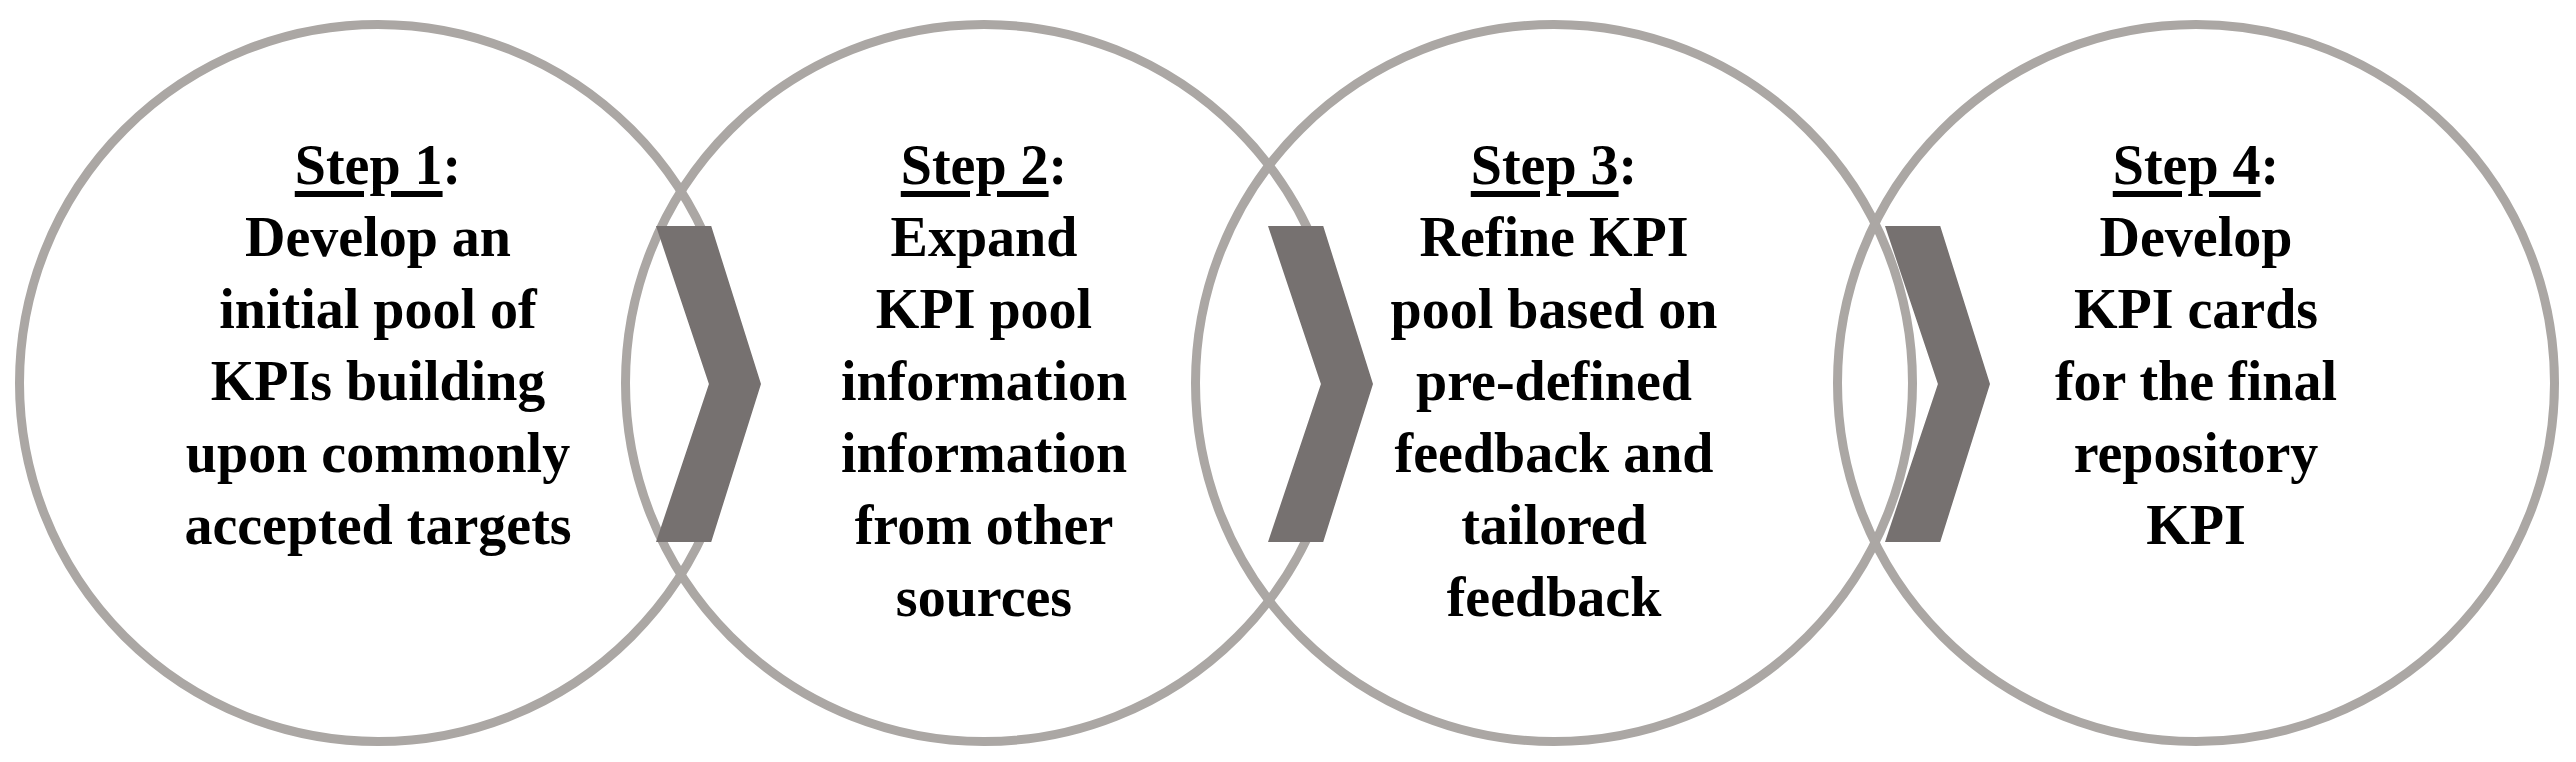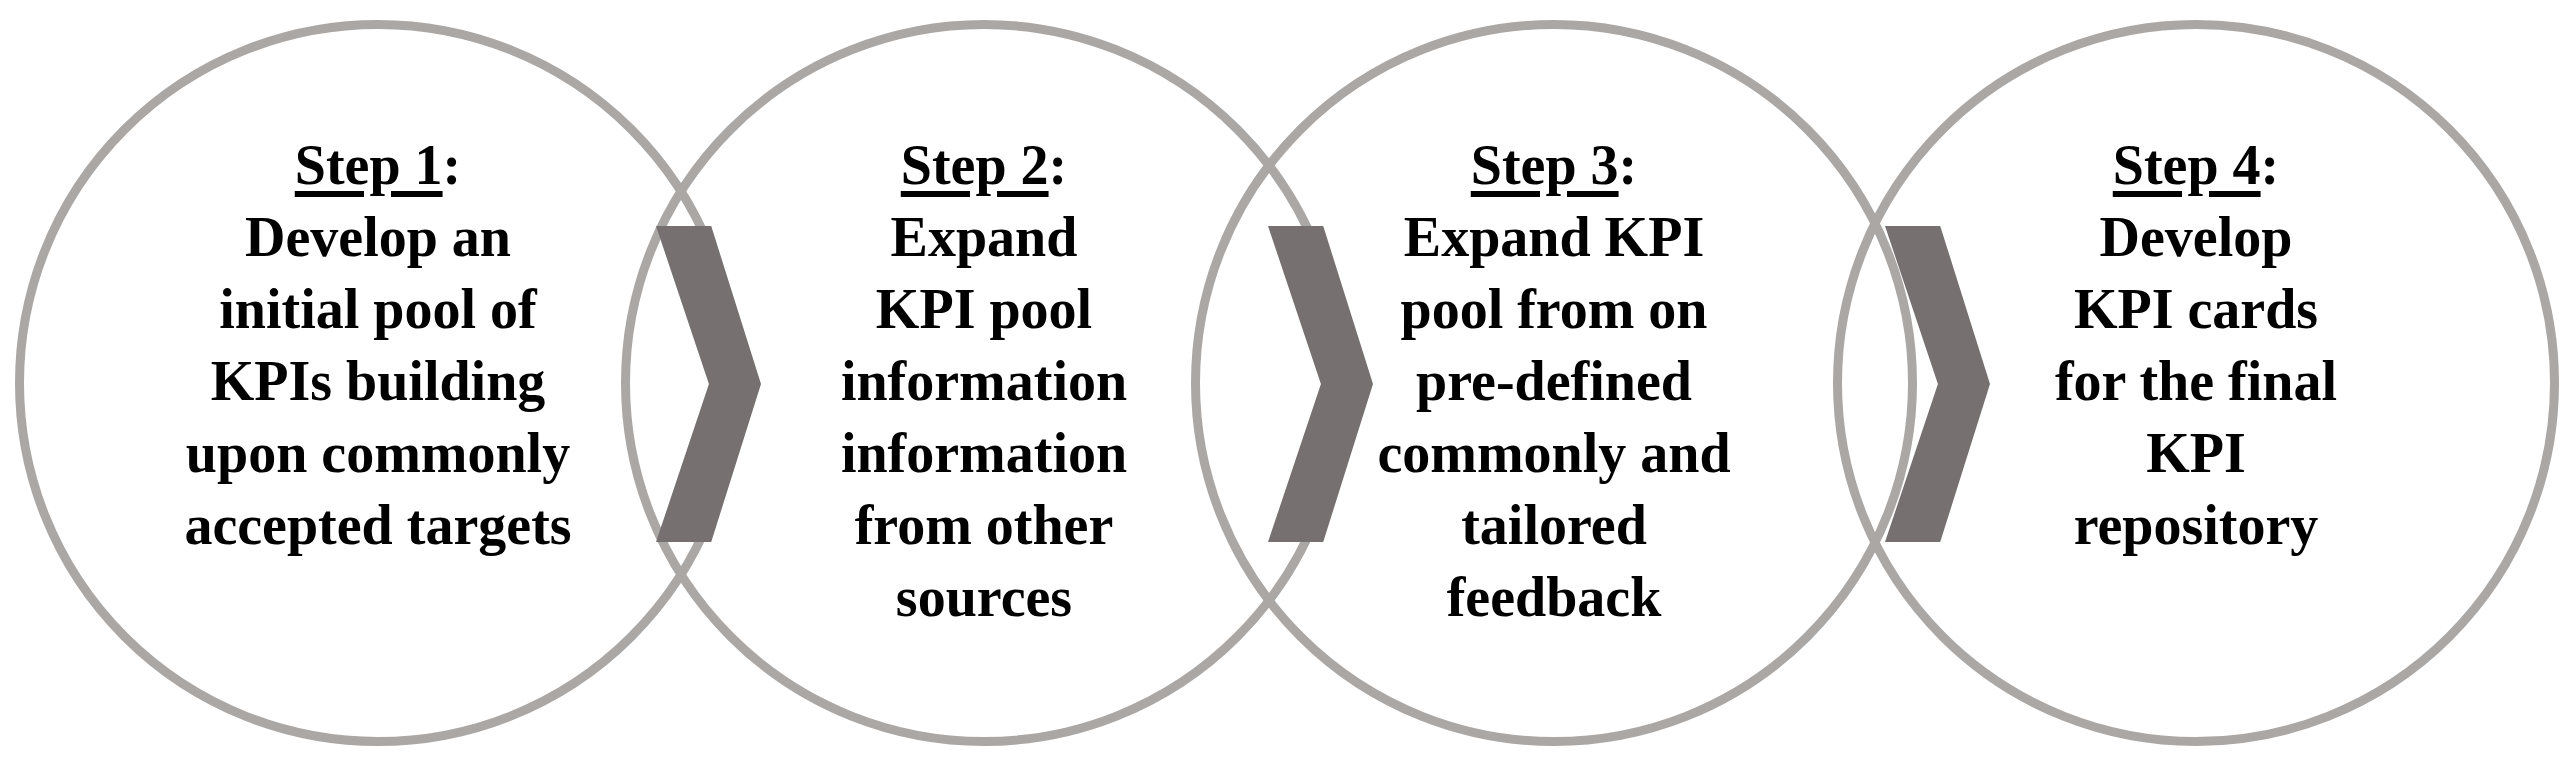--- a/index.html
+++ b/index.html
@@ -87,37 +87,37 @@
       <div class="step-line">information</div>
       <div class="step-line">information</div>
       <div class="step-line">from other</div>
       <div class="step-line">sources</div>
     </div>
   </div>
 
   <div class="circle c3">
     <div class="step-text">
       <div class="step-heading"><span class="u">Step 3</span><span>:</span></div>
-      <div class="step-line">Expand KPI</div>
-      <div class="step-line">pool from on</div>
+      <div class="step-line">Refine KPI</div>
+      <div class="step-line">pool based on</div>
       <div class="step-line">pre-defined</div>
-      <div class="step-line">commonly and</div>
+      <div class="step-line">feedback and</div>
       <div class="step-line">tailored</div>
       <div class="step-line">feedback</div>
     </div>
   </div>
 
   <div class="circle c4">
     <div class="step-text">
       <div class="step-heading"><span class="u">Step 4</span><span>:</span></div>
       <div class="step-line">Develop</div>
       <div class="step-line">KPI cards</div>
       <div class="step-line">for the final</div>
+      <div class="step-line">repository</div>
       <div class="step-line">KPI</div>
-      <div class="step-line">repository</div>
     </div>
   </div>
 
   <div class="chevron v1"></div>
   <div class="chevron v2"></div>
   <div class="chevron v3"></div>
 
 </div>
 
 

